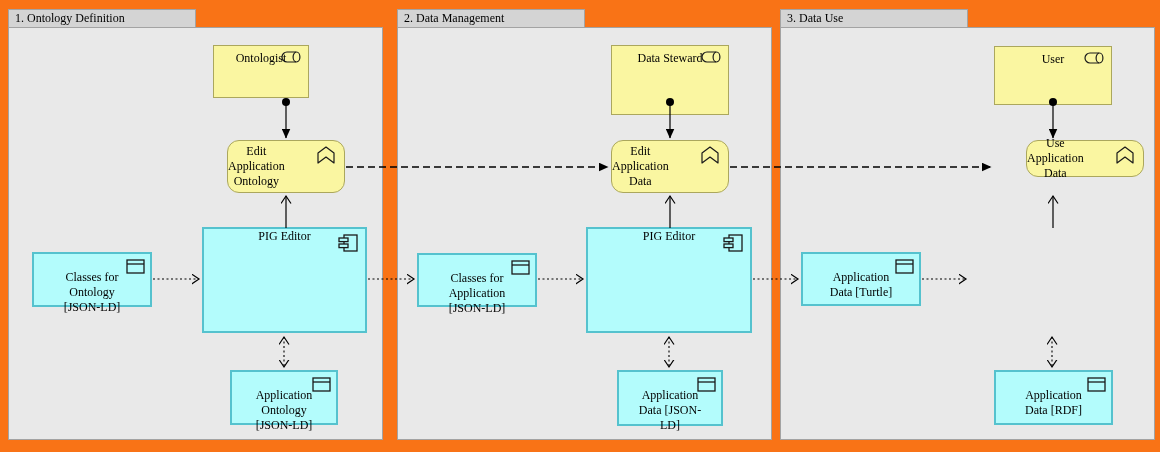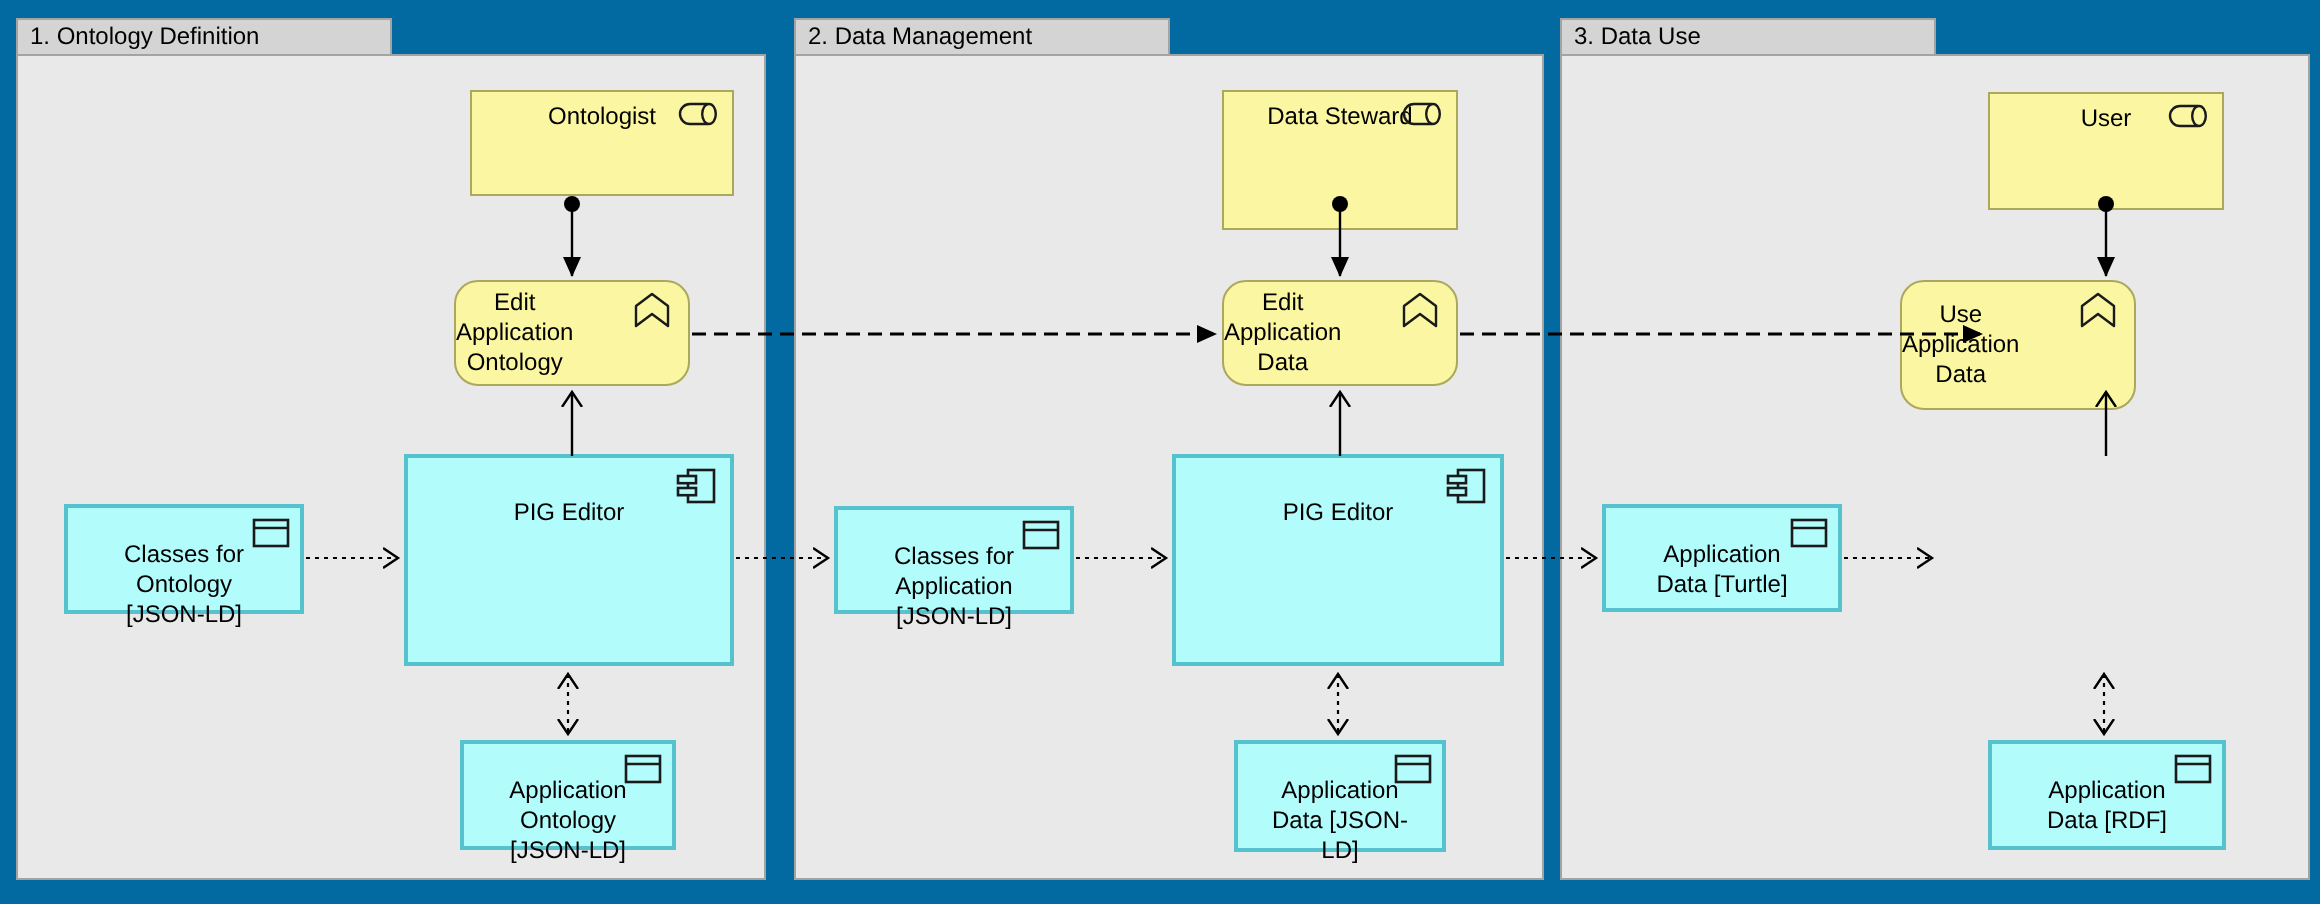--- a/index.html
+++ b/index.html
@@ -1,18 +1,18 @@
 <!DOCTYPE html>
 <html><head>
 <meta charset="utf-8">
 <style>
   html,body{margin:0;padding:0;background:#fff;}
   .canvas{
-    position:relative;width:1160px;height:452px;background:#0369a1;overflow:hidden;
-    font-family:Liberation Sans, sans-serif;color:#000;
+    position:relative;width:1160px;height:452px;background:#f97316;overflow:hidden;
+    font-family:Liberation Serif, serif;color:#000;
   }
   
   .group-tab{
     position:absolute;box-sizing:border-box;height:19px;width:188px;
     background:#d4d4d4;border:1px solid #a3a3a3;
     font-size:12px;line-height:17px;padding-left:6px;z-index:1;
   }
   .group-body{
     position:absolute;box-sizing:border-box;width:375px;height:413px;top:27px;
     background:#e9e9e9;border:1px solid #a3a3a3;z-index:0;
@@ -20,41 +20,41 @@
   
   .node{
     position:absolute;box-sizing:border-box;z-index:2;
     font-size:12px;line-height:15px;text-align:center;
   }
   .lbl{white-space:pre-line;display:block;}
   .actor,.func{background:#faf6a1;border:1px solid #aba75d;}
   .comp,.data{background:#b3fcfc;border:2px solid #55c2ce;}
   .func{border-radius:12px;display:flex;align-items:center;}
   .actor{padding-top:5px;}
-  .comp{padding-top:20px;}
+  .comp{padding-top:0;}
   .data{padding-top:16px;}
   .nicon{position:absolute;z-index:3;}
   
   .wires{position:absolute;left:0;top:0;width:1160px;height:452px;z-index:4;pointer-events:none;}
   .wires line{pointer-events:stroke;}
 </style>
 </head>
 <body>
 
 <div class="canvas">
 
   <div class="group-body" style="left:8px"></div>
   <div class="group-body" style="left:397px"></div>
   <div class="group-body" style="left:780px"></div>
 
   <div class="group-tab" style="left:8px;top:9px"><span>1. Ontology Definition</span></div>
   <div class="group-tab" style="left:397px;top:9px"><span>2. Data Management</span></div>
   <div class="group-tab" style="left:780px;top:9px"><span>3. Data Use</span></div>
 
-  <div class="node actor" style="left:235px;top:45px;width:132px;height:53px">
+  <div class="node actor" style="left:213px;top:45px;width:96px;height:53px">
     <span class="lbl">Ontologist</span>
     <svg class="nicon" style="top:5px;right:6px" width="21" height="12" viewBox="0 0 21 12">
       <path d="M15 1 H6 A5 5 0 0 0 6 11 H15" fill="none" stroke="#1a1a1a" stroke-width="1.2"></path>
       <ellipse cx="15.5" cy="6" rx="3.4" ry="5" fill="none" stroke="#1a1a1a" stroke-width="1.2"></ellipse>
     </svg>
   </div>
 
   <div class="node func" style="left:227px;top:140px;width:118px;height:53px">
     <span class="lbl">Edit
 Application
@@ -140,21 +140,21 @@
   </div>
 
   <div class="node actor" style="left:994px;top:46px;width:118px;height:59px">
     <span class="lbl">User</span>
     <svg class="nicon" style="top:5px;right:6px" width="21" height="12" viewBox="0 0 21 12">
       <path d="M15 1 H6 A5 5 0 0 0 6 11 H15" fill="none" stroke="#1a1a1a" stroke-width="1.2"></path>
       <ellipse cx="15.5" cy="6" rx="3.4" ry="5" fill="none" stroke="#1a1a1a" stroke-width="1.2"></ellipse>
     </svg>
   </div>
 
-  <div class="node func" style="left:950px;top:140px;width:118px;height:65px">
+  <div class="node func" style="left:1026px;top:140px;width:118px;height:37px">
     <span class="lbl">Use
 Application
 Data</span>
     <svg class="nicon" style="top:5px;right:8px" width="20" height="19" viewBox="0 0 20 19">
       <path d="M2 17 V7 L10 1 L18 7 V17 L10 11 Z" fill="none" stroke="#1a1a1a" stroke-width="1.2" stroke-linejoin="round"></path>
     </svg>
   </div>
 
 
   <div class="node data" style="left:801px;top:252px;width:120px;height:54px">

